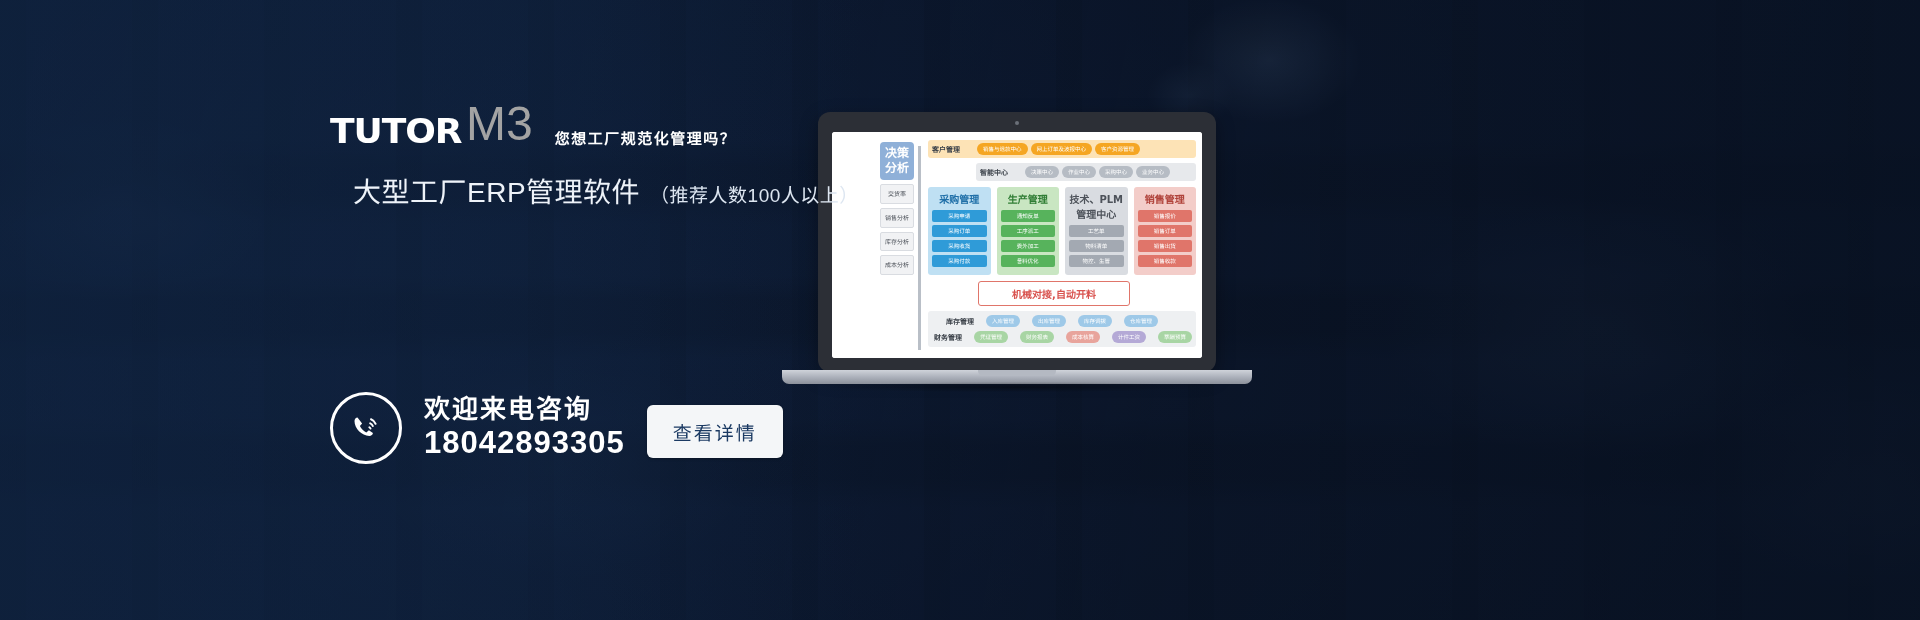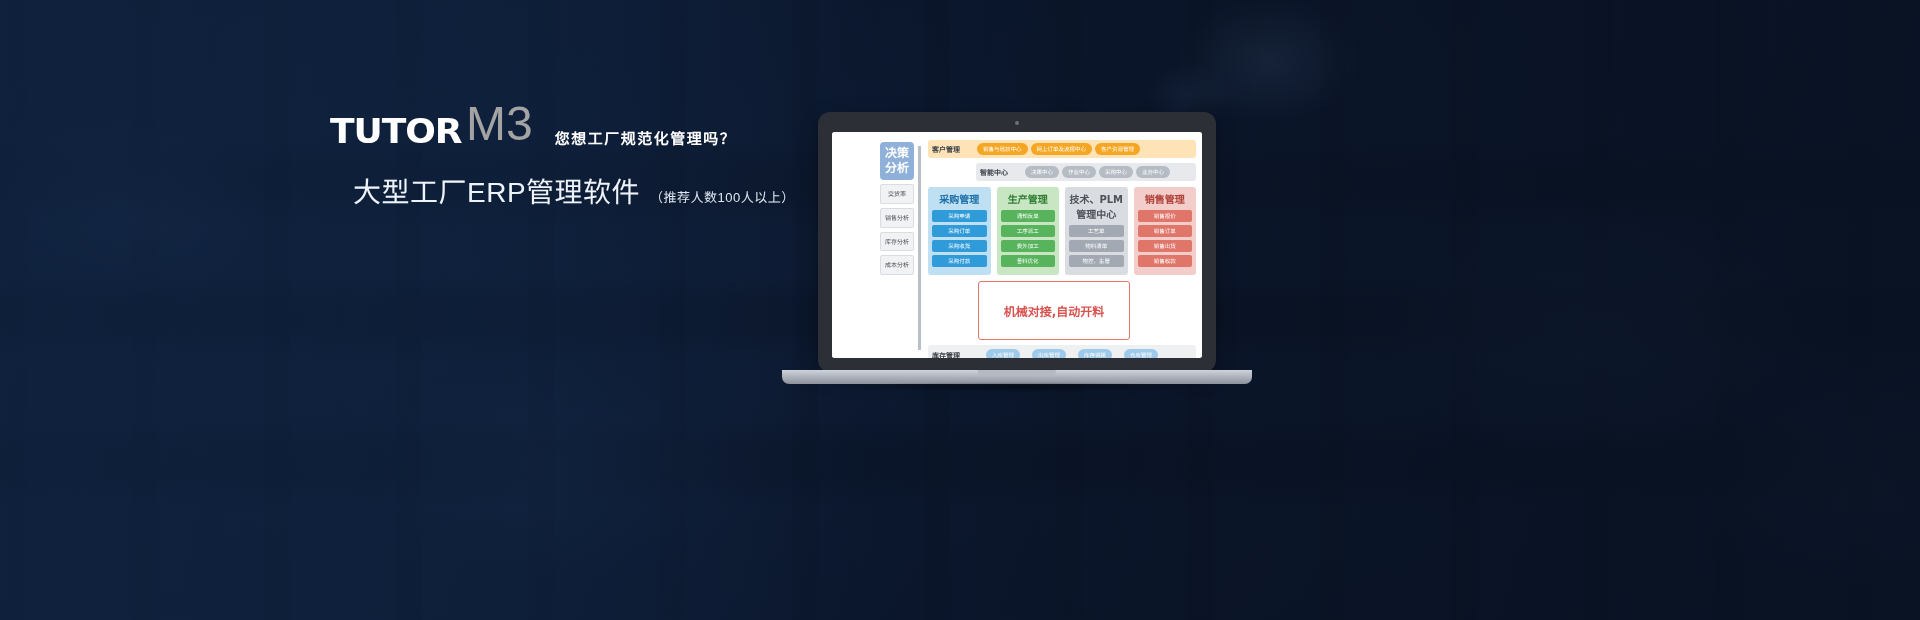--- a/index.html
+++ b/index.html
@@ -97,21 +97,21 @@
   .headline{
     margin-top:26px;
     font-weight:700;font-size:43px;color:#ffffff;
     letter-spacing:3px;line-height:1.1;white-space:nowrap;
   }
 
   .subline{
     margin-top:22px;display:flex;align-items:baseline;white-space:nowrap;
   }
   .subline-main{font-size:28px;color:#eef3f9;letter-spacing:.5px;font-weight:400;margin-left:23px;}
-  .subline-note{font-size:13px;color:#dde6f1;margin-left:10px;letter-spacing:.5px;}
+  .subline-note{font-size:19px;color:#dde6f1;margin-left:10px;letter-spacing:.5px;}
 
   
   .contact{
     position:absolute;left:330px;top:392px;display:flex;align-items:center;z-index:6;
   }
   .phone-circle{
     width:66px;height:66px;border-radius:50%;border:3px solid #ffffff;
     display:flex;align-items:center;justify-content:center;flex:0 0 auto;
   }
   .phone-circle svg{display:block;}
@@ -177,21 +177,21 @@
   .dg-rail-item{
     background:#f1f2f4;border:1px solid #d9dce1;color:#4a4f57;
     font-size:6px;text-align:center;padding:5px 2px;line-height:1.3;
     margin-top:4px;border-radius:2px;
   }
   .dg-spine{
     position:absolute;left:86px;top:14px;bottom:8px;width:3px;background:#b9bfc7;
   }
   .dg-main{position:absolute;left:96px;right:6px;top:8px;bottom:4px;}
 
-  .dg-row{display:flex;align-items:center;gap:12px;margin-bottom:5px;}
+  .dg-row{display:flex;align-items:center;gap:12px;margin-bottom:5px;text-align:right;}
   .dg-rowlabel{
     font-size:7px;color:#3b4149;font-weight:700;white-space:nowrap;width:42px;
   }
   .pill{
     font-size:5.5px;color:#ffffff;border-radius:7px;padding:3px 6px;white-space:nowrap;
     line-height:1.1;
   }
   .pill.orange{background:#f5a623;}
   .pill.gray{background:#b6bcc4;}
   .band{border-radius:3px;padding:3px 4px;display:flex;align-items:center;gap:3px;}
@@ -213,22 +213,22 @@
     font-size:5.5px;color:#fff;border-radius:2px;text-align:center;
     padding:3px 2px;margin-bottom:3px;line-height:1.1;
   }
   .col.blue .chip{background:#2f9bd8;}
   .col.green .chip{background:#57b35c;}
   .col.gray .chip{background:#a3a9b2;}
   .col.red .chip{background:#e0756a;}
 
   .dg-banner{
     margin:6px 0 5px;border:1px solid #e0756a;border-radius:3px;
-    background:#fff;color:#d9534f;font-size:12px;font-weight:700;
-    text-align:center;padding:20px 0;width:150px;margin-left:50px;
+    background:#fff;color:#d9534f;font-size:10px;font-weight:700;
+    text-align:center;padding:4px 0;width:150px;margin-left:50px;
   }
   .dg-bottom{
     background:#eef0f2;border-radius:3px;padding:4px;margin-top:2px;
   }
   .dg-bottom .dg-row{margin-bottom:4px;}
   .dg-bottom .dg-row:last-child{margin-bottom:0;}
   .pill.bl{background:#9ec9e8;}
   .pill.gn{background:#a8d5a4;}
   .pill.rd{background:#e8a49c;}
   .pill.pr{background:#b4a9d6;}
@@ -252,20 +252,35 @@
       <span class="logo-tag">您想工厂规范化管理吗？</span>
     </div>
 
 
     <div class="subline">
       <span class="subline-main">大型工厂ERP管理软件</span>
       <span class="subline-note">（推荐人数100人以上）</span>
     </div>
   </div>
 
+  <div class="contact">
+    <span class="phone-circle">
+      <svg width="38" height="38" viewBox="0 0 38 38" aria-hidden="true">
+        <path d="M10.5 8.5c-1.6 0-3 1.6-3 3.6 0 7.6 7.2 14.8 14.8 14.8 2 0 3.6-1.4 3.6-3l-4-2.6-2.6 2.2c-2.6-1.3-5.1-3.8-6.4-6.4l2.2-2.6z" fill="#ffffff"></path>
+        <path d="M24 10.2a8.4 8.4 0 0 1 4.6 4.6" stroke="#ffffff" stroke-width="2" fill="none" stroke-linecap="round"></path>
+        <path d="M23.2 14.4a4.6 4.6 0 0 1 2.6 2.6" stroke="#ffffff" stroke-width="2" fill="none" stroke-linecap="round"></path>
+        <path d="M22.4 18.4a1.9 1.9 0 0 1 1.1 1.1" stroke="#ffffff" stroke-width="2" fill="none" stroke-linecap="round"></path>
+      </svg>
+    </span>
+    <span class="contact-text">
+      <span class="contact-welcome" style="display:block">欢迎来电咨询</span>
+      <span class="contact-number" style="display:block">18042893305</span>
+    </span>
+    <button class="cta">查看详情</button>
+  </div>
 
   <div class="laptop">
     <div class="laptop-lid">
       <span class="laptop-cam"></span>
       <div class="laptop-screen">
 
         <div class="diagram">
 
           <div class="dg-rail">
             <div class="dg-rail-head">决策分析</div>

